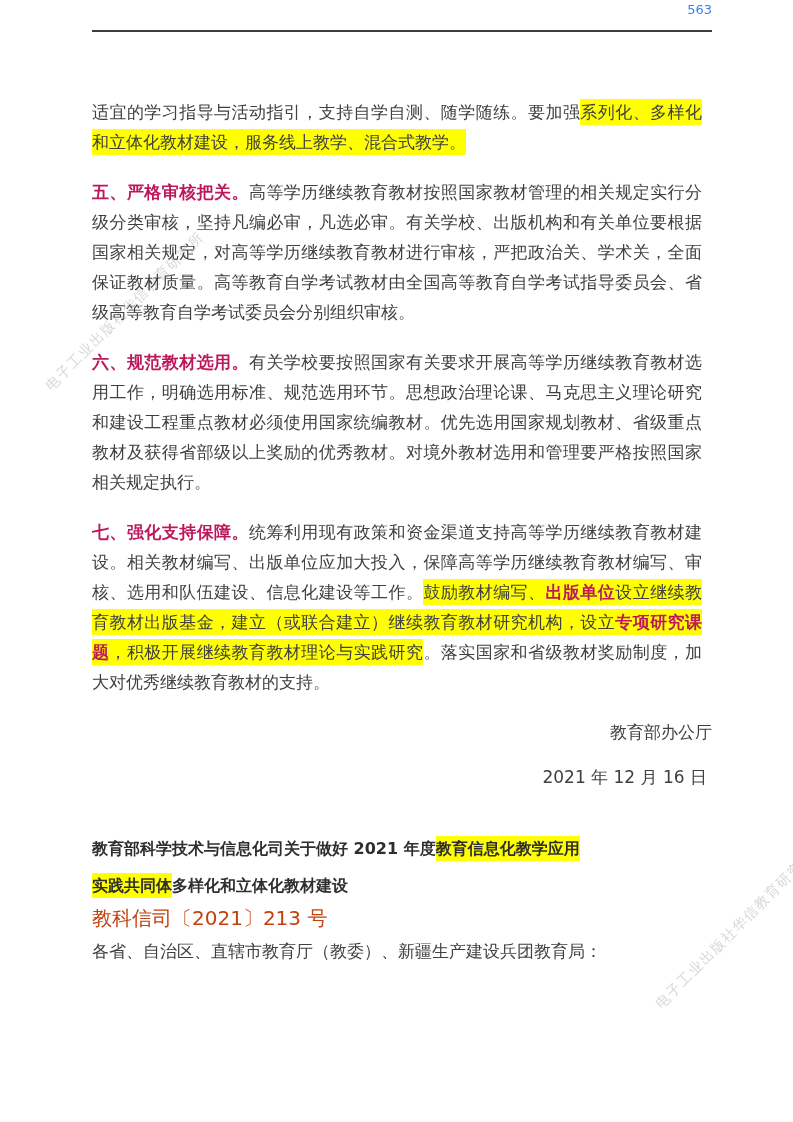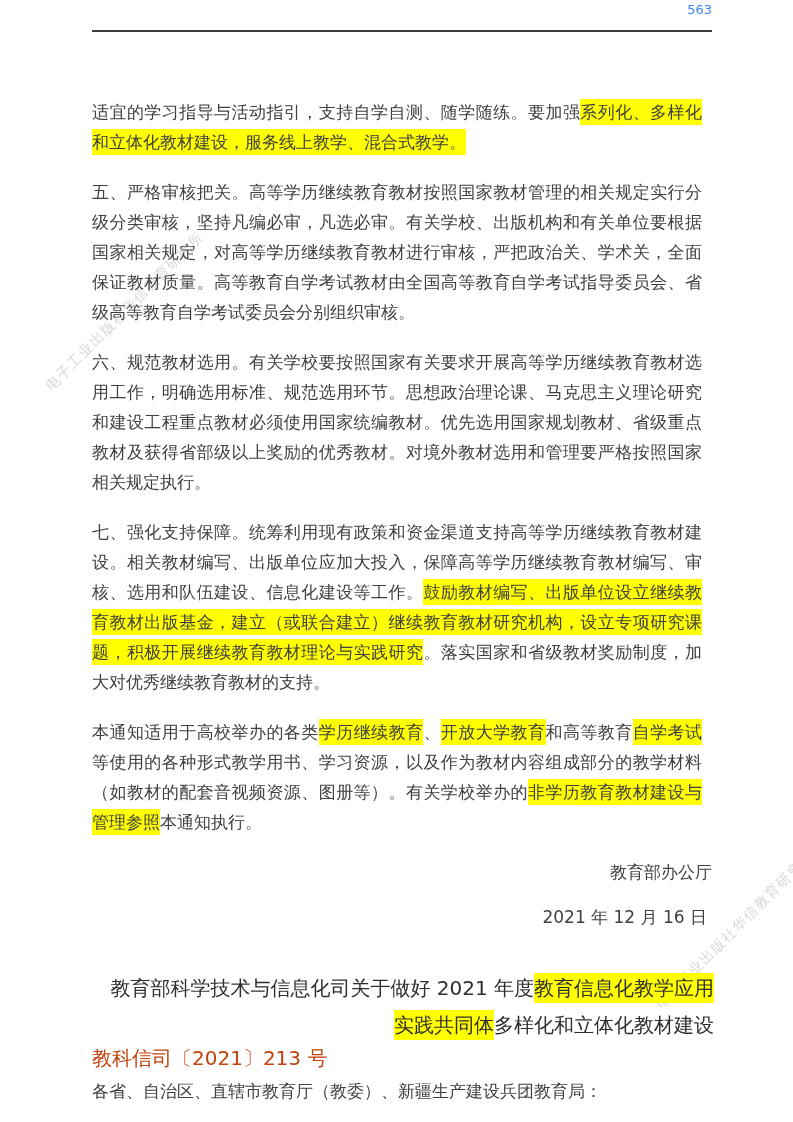--- a/index.html
+++ b/index.html
@@ -42,29 +42,29 @@
     left: 92px; top: 97px;
     width: 622px;
     font-size: 17px;
     line-height: 30px;
     color: #404040;
     text-align: justify;
     z-index: 1;
   }
   .para { margin: 0 12px 20px 0; }
   .hl { background: #ffff00; padding: 3px 0; }
-  .b  { font-weight: normal; color: #404040; }
+  .b  { font-weight: bold; color: #be185d; }
   .signature { text-align: right; line-height: 30px; padding-right: 2px; }
   .sigdate   { text-align: right; line-height: 30px; padding-right: 7px; margin-top: 15px; }
   .notice2-title {
-    font-size: 20px;
+    font-size: 16px;
     line-height: 37px;
-    text-align: right;
+    text-align: left;
     color: #2e2e2e;
-    font-weight: normal;
+    font-weight: bold;
     margin: 38px 0 0 0;
   }
   .docnum {
     font-size: 20px;
     line-height: 28px;
     color: #c2410c;
   }
   .salutation { line-height: 30px; margin-top: 4px; }
 </style>
 </head>
@@ -77,21 +77,20 @@
 
   <div class="pagenum">563</div>
   <div class="rule"></div>
 
   <div class="content">
     <div id="paragraphs">
         <p class="para"><span>适宜的学习指导与活动指引，支持自学自测、随学随练。要加强</span><span class="hl">系列化、多样化和立体化教材建设，服务线上教学、混合式教学。</span></p>
         <p class="para"><span class="b">五、严格审核把关。</span><span>高等学历继续教育教材按照国家教材管理的相关规定实行分级分类审核，坚持凡编必审，凡选必审。有关学校、出版机构和有关单位要根据国家相关规定，对高等学历继续教育教材进行审核，严把政治关、学术关，全面保证教材质量。高等教育自学考试教材由全国高等教育自学考试指导委员会、省级高等教育自学考试委员会分别组织审核。</span></p>
         <p class="para"><span class="b">六、规范教材选用。</span><span>有关学校要按照国家有关要求开展高等学历继续教育教材选用工作，明确选用标准、规范选用环节。思想政治理论课、马克思主义理论研究和建设工程重点教材必须使用国家统编教材。优先选用国家规划教材、省级重点教材及获得省部级以上奖励的优秀教材。对境外教材选用和管理要严格按照国家相关规定执行。</span></p>
         <p class="para"><span class="b">七、强化支持保障。</span><span>统筹利用现有政策和资金渠道支持高等学历继续教育教材建设。相关教材编写、出版单位应加大投入，保障高等学历继续教育教材编写、审核、选用和队伍建设、信息化建设等工作。</span><span class="hl">鼓励教材编写、</span><span class="hl b">出版单位</span><span class="hl">设立继续教育教材出版基金，建立（或联合建立）继续教育教材研究机构，设立</span><span class="hl b">专项研究课题</span><span class="hl">，积极开展继续教育教材理论与实践研究</span><span>。落实国家和省级教材奖励制度，加大对优秀继续教育教材的支持。</span></p>
-        <p class="para"><span>本通知适用于高校举办的各类</span><span class="hl">学历继续教育</span><span>、</span><span class="hl">开放大学教育</span><span>和高等教育</span><span class="hl">自学考试</span><span>等使用的各种形式教学用书、学习资源，以及作为教材内容组成部分的教学材料（如教材的配套音视频资源、图册等）。有关学校举办的</span><span class="hl b">非学历教育教材建设与管理参照</span><span>本通知执行。</span></p>
       </div>
 
     <div class="signature">教育部办公厅</div>
     <div class="sigdate">2021 年 12 月 16 日</div>
 
     <div class="notice2-title" id="notice2-title"><span>教育部科学技术与信息化司关于做好 2021 年度</span><span class="hl">教育信息化教学应用</span><br><span class="hl">实践共同体</span><span>多样化和立体化教材建设</span></div>
     <div class="docnum">教科信司〔2021〕213 号</div>
     <div class="salutation">各省、自治区、直辖市教育厅（教委）、新疆生产建设兵团教育局：</div>
   </div>
 

